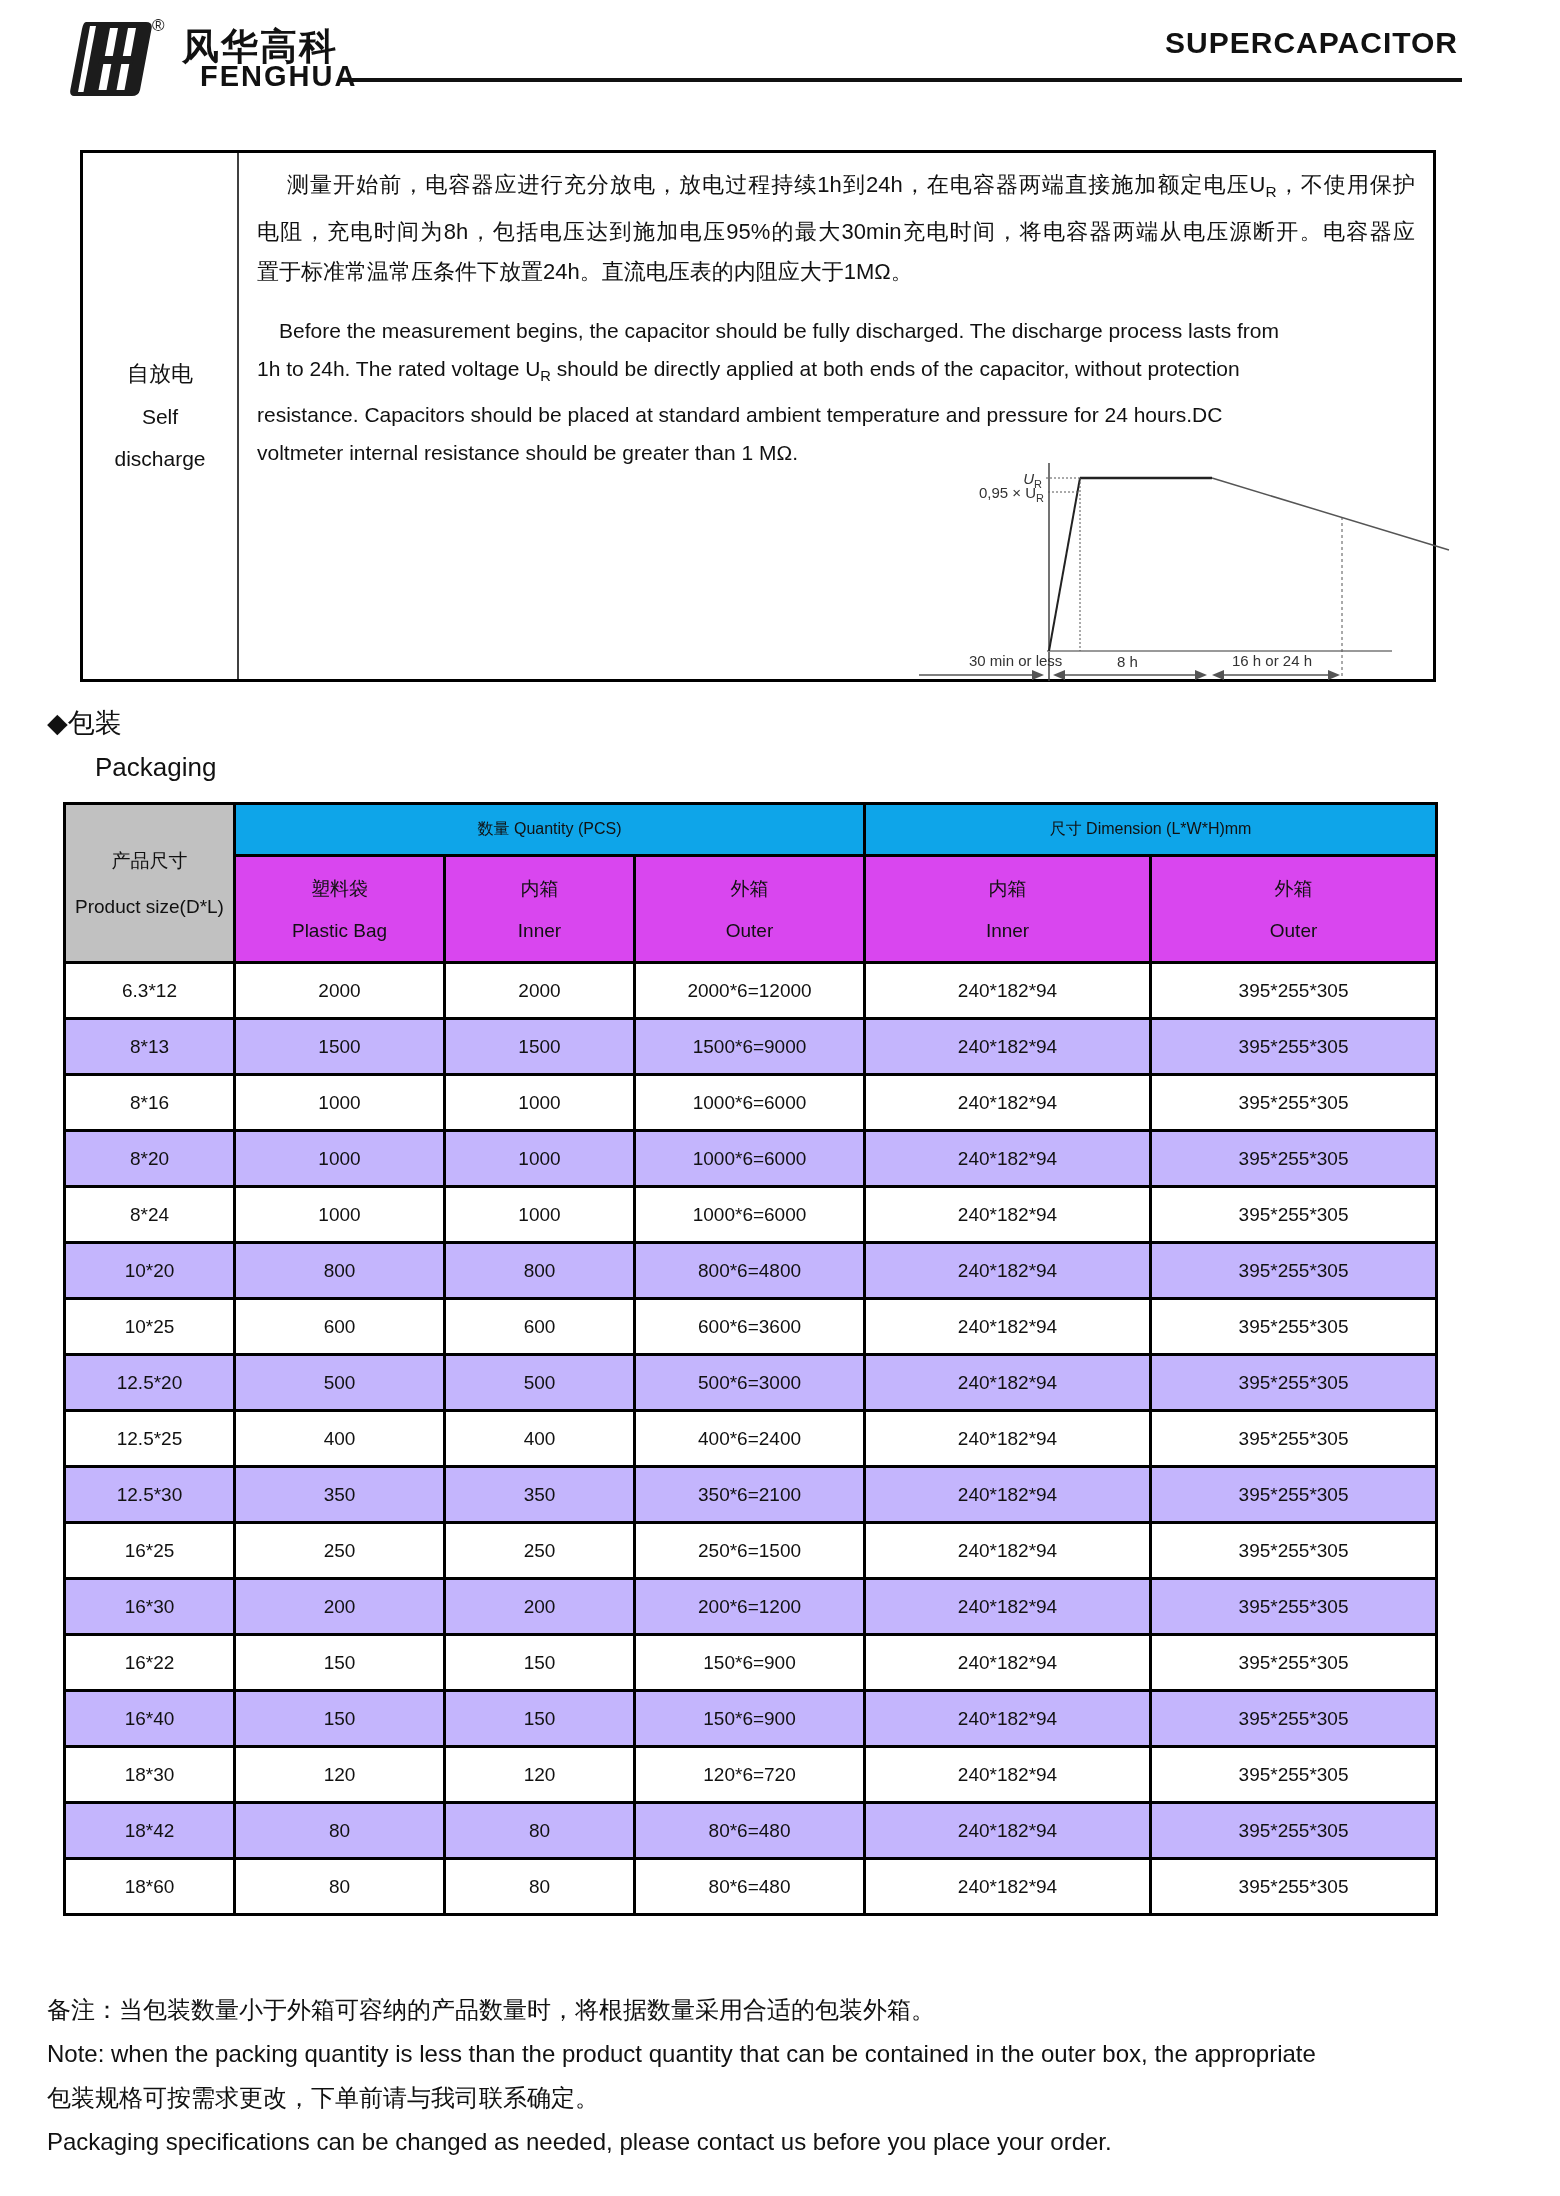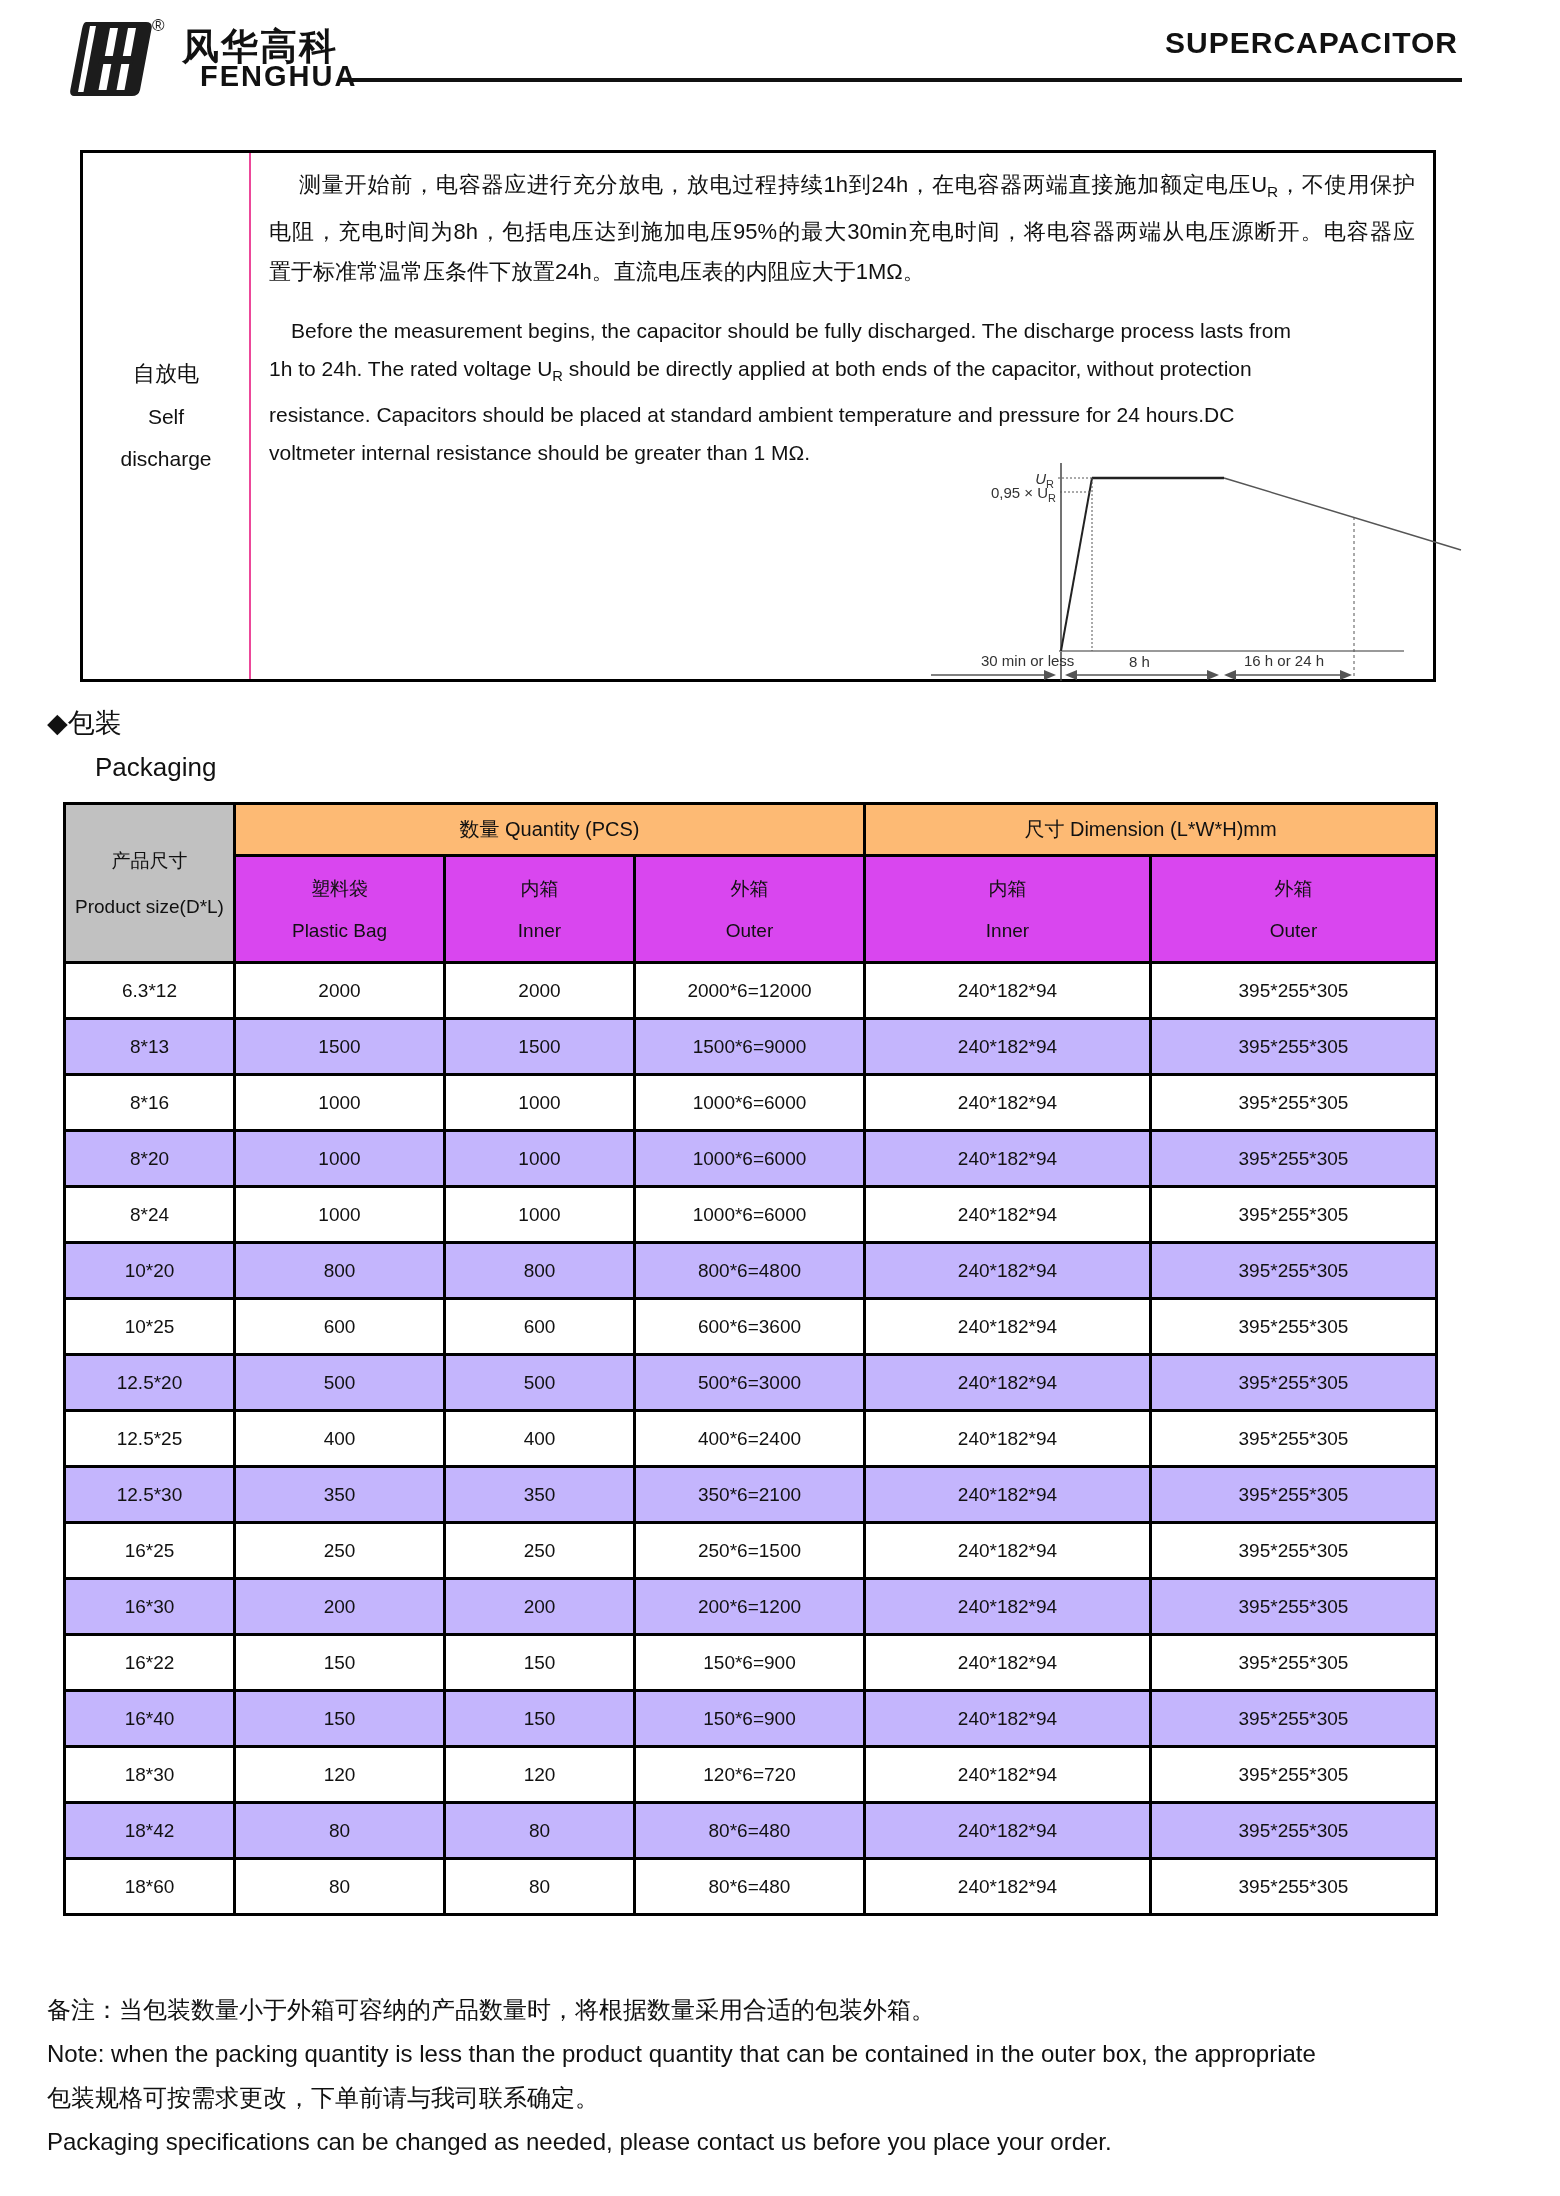--- a/index.html
+++ b/index.html
@@ -10,21 +10,21 @@
   .logo-mark{position:absolute;left:70px;top:20px;}
   .reg-mark{position:absolute;left:152px;top:16px;font-size:17px;color:#222;}
   .brand-cn{position:absolute;left:182px;top:22px;font-size:37px;font-weight:bold;letter-spacing:2px;}
   .brand-en{position:absolute;left:200px;top:60px;font-size:29px;font-weight:bold;letter-spacing:2px;}
   .doc-title{position:absolute;right:102px;top:26px;font-size:30px;font-weight:bold;letter-spacing:1px;}
   .header-rule{position:absolute;left:340px;top:78px;width:1122px;height:4px;background:#111;}
 
   
   .sd-box{position:absolute;left:80px;top:150px;width:1356px;height:532px;
           border:3px solid #000;display:flex;box-sizing:border-box;}
-  .sd-label{width:168px;border-right:2px solid #ec4899;display:flex;flex-direction:column;
+  .sd-label{width:156px;border-right:2px solid #404040;display:flex;flex-direction:column;
             justify-content:center;align-items:center;text-align:center;box-sizing:border-box;}
   .sd-label .cn{font-size:22px;line-height:44px;}
   .sd-label .en{font-size:21px;line-height:42px;}
   .sd-content{flex:1;position:relative;padding:12px 18px 0 18px;box-sizing:border-box;}
   .cn-line{font-size:22px;line-height:40px;text-align:justify;text-align-last:justify;}
   .cn-line.last{text-align:left;text-align-last:left;}
   .cn-indent{text-indent:30px;}
   .en-line{font-size:21px;line-height:38px;white-space:nowrap;margin-top:0;}
   .en-block{margin-top:20px;}
   .en-indent{text-indent:22px;}
@@ -33,21 +33,21 @@
   .sd-chart text{font-family:"Liberation Sans","DejaVu Sans",sans-serif;fill:#333;}
 
   
   .section-cn{position:absolute;left:47px;top:705px;font-size:27px;}
   .section-en{position:absolute;left:95px;top:752px;font-size:26px;}
 
   table.pack{position:absolute;left:63px;top:802px;border-collapse:collapse;table-layout:fixed;
              width:1372px;}
   table.pack th,table.pack td{border:3px solid #000;text-align:center;vertical-align:middle;
              font-weight:normal;padding:0;}
-  table.pack .grp{height:49px;font-size:20px;background:#fdba74;}
+  table.pack .grp{height:49px;font-size:16px;background:#0ea5e9;}
   table.pack .sub{height:104px;font-size:19px;background:#d946ef;}
   table.pack .sub .two{display:flex;flex-direction:column;justify-content:space-evenly;height:104px;}
   table.pack .prodhead{background:#c1c1c1;font-size:19px;}
   table.pack .prodhead .two{display:flex;flex-direction:column;justify-content:center;gap:22px;height:100%;}
   table.pack td{height:53px;font-size:19px;background:#fff;}
   table.pack tr.shade td{background:#c4b5fd;}
 
   
   .notes{position:absolute;left:47px;top:1988px;width:1480px;}
   .notes div{font-size:24px;line-height:44px;white-space:nowrap;}

